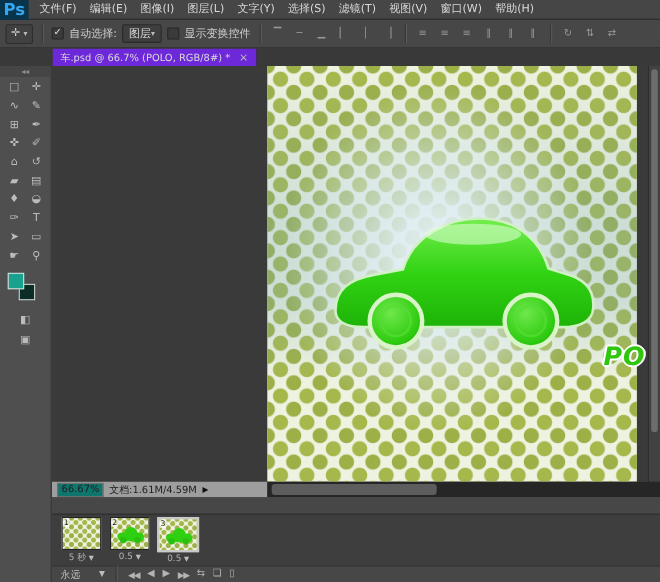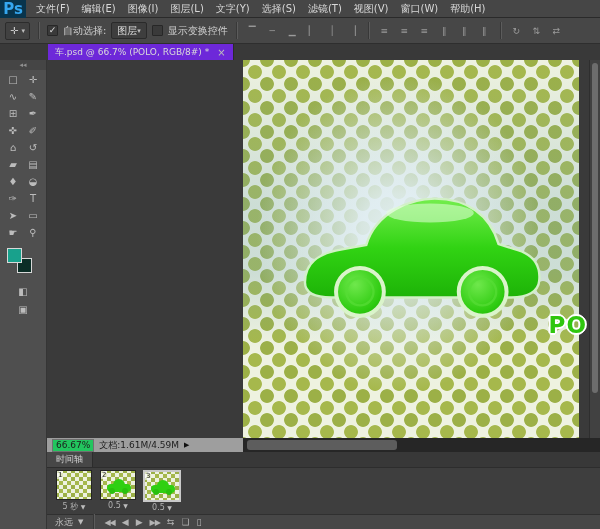--- a/index.html
+++ b/index.html
@@ -51,27 +51,28 @@
       radial-gradient(circle, #a6b84c 0 38%, rgba(166,184,76,0) 43%),
       radial-gradient(circle, #9cb047 0 38%, rgba(156,176,71,0) 43%);
     background-size:100% 100%, 100% 100%, 24px 24px, 24px 24px;
     background-position:0 0, 0 0, 0 0, 12px 12px;
   }
   .car-svg{position:absolute;left:50px;top:128px;width:255px;height:136px}
   .watermark{
     position:absolute;right:-8px;top:252px;
     font-size:23px;font-weight:bold;letter-spacing:1px;color:#2fc60e;
     text-shadow:-2px 0 #fff,2px 0 #fff,0 -2px #fff,0 2px #fff,-1px -1px #fff,1px 1px #fff,-1px 1px #fff,1px -1px #fff;
+    font-style:italic;
   }
   .vscroll{position:absolute;right:0;top:0;width:11px;height:378px;background:#414141;border-left:1px solid #2e2e2e}
   .vthumb{position:absolute;left:2px;right:2px;top:3px;height:330px;background:#6d6d6d;border-radius:4px}
   
   .status-bar{position:absolute;left:47px;top:438px;right:0;height:14px;display:flex;z-index:6}
   .status-left{width:196px;background:#9e9e9e;color:#1d1d1d;font-size:9px;display:flex;align-items:center;gap:5px;padding-left:5px;white-space:nowrap}
-  .zoom-field{background:#22c55e;border:1px solid #707070;padding:0 3px;line-height:11px}
+  .zoom-field{background:#0f766e;border:1px solid #707070;padding:0 3px;line-height:11px}
   .flyout{font-size:7px;color:#111}
   .hscroll{flex:1;background:#262626;position:relative}
   .hthumb{position:absolute;left:4px;top:2px;bottom:2px;width:150px;background:#5d5d5d;border-radius:3px}
   
   .timeline{position:absolute;left:47px;top:452px;right:0;bottom:0;background:#474747;z-index:6}
   .tl-tabbar{height:15px;background:#383838;display:flex}
   .tl-tab{background:#474747;color:#d2d2d2;font-size:9px;line-height:15px;padding:0 9px;border-right:1px solid #2c2c2c}
   .tl-frames{position:absolute;top:15px;left:0;right:0;height:47px;background:#3e3e3e;display:flex;align-items:flex-start;padding:2px 0 0 7px;gap:4px;border-top:1px solid #2d2d2d}
   .frame{width:40px;text-align:center}
   .thumb{
@@ -84,21 +85,21 @@
   }
   .frame.selected .thumb{border:2px solid #c9c9c9;width:38px;height:32px}
   .frame-num{position:absolute;top:0;left:0;font-size:7px;line-height:8px;color:#1c1c1c;background:rgba(255,255,255,.65);padding:0 1px}
   .mini-car{position:absolute;left:6px;top:13px;width:24px;height:8px;background:#2fd012;border-radius:4px}
   .mini-car::before{content:"";position:absolute;left:6px;top:-5px;width:12px;height:7px;background:#2fd012;border-radius:6px 6px 0 0}
   .mini-car::after{content:"";position:absolute;left:2px;top:4px;width:6px;height:6px;background:#29c00e;border-radius:50%;box-shadow:13px 0 0 #29c00e}
   .frame:first-child .mini-car{display:none}
   .delay{color:#b2b2b2;font-size:8px;margin-top:1px;white-space:nowrap}
   .delay .caret{font-size:6px}
   .tl-controls{position:absolute;left:0;right:0;bottom:0;height:15px;background:#474747;border-top:1px solid #303030;display:flex;align-items:center;gap:7px;padding-left:8px;color:#bdbdbd;font-size:9px}
-  .loop{display:flex;align-items:center;gap:5px;white-space:nowrap}
+  .loop{display:flex;align-items:center;gap:17px;white-space:nowrap}
   .ctl{color:#b3b3b3;font-size:8px;letter-spacing:-1px;cursor:default}
   .ctl.big{font-size:9px;letter-spacing:0}
 </style>
 </head>
 <body>
 
 <div class="menu-bar">
   <div class="ps-logo">Ps</div>
   <span class="menu-item">文件(F)</span>
   <span class="menu-item">编辑(E)</span>
@@ -221,23 +222,20 @@
     <span class="zoom-field">66.67%</span>
     <span>文档:1.61M/4.59M</span>
     <span class="flyout">▶</span>
   </div>
   <div class="hscroll">
     <div class="hthumb"></div>
   </div>
 </div>
 
 <div class="timeline">
-  <div class="tl-tabbar">
-    <span class="tl-tab">时间轴</span>
-  </div>
   <div class="tl-frames">
     <div class="frame">
       <div class="thumb">
         <span class="frame-num">1</span>
 
       </div>
       <div class="delay">
         <span>5 秒</span>
         <span class="caret">▼</span>
       </div>

